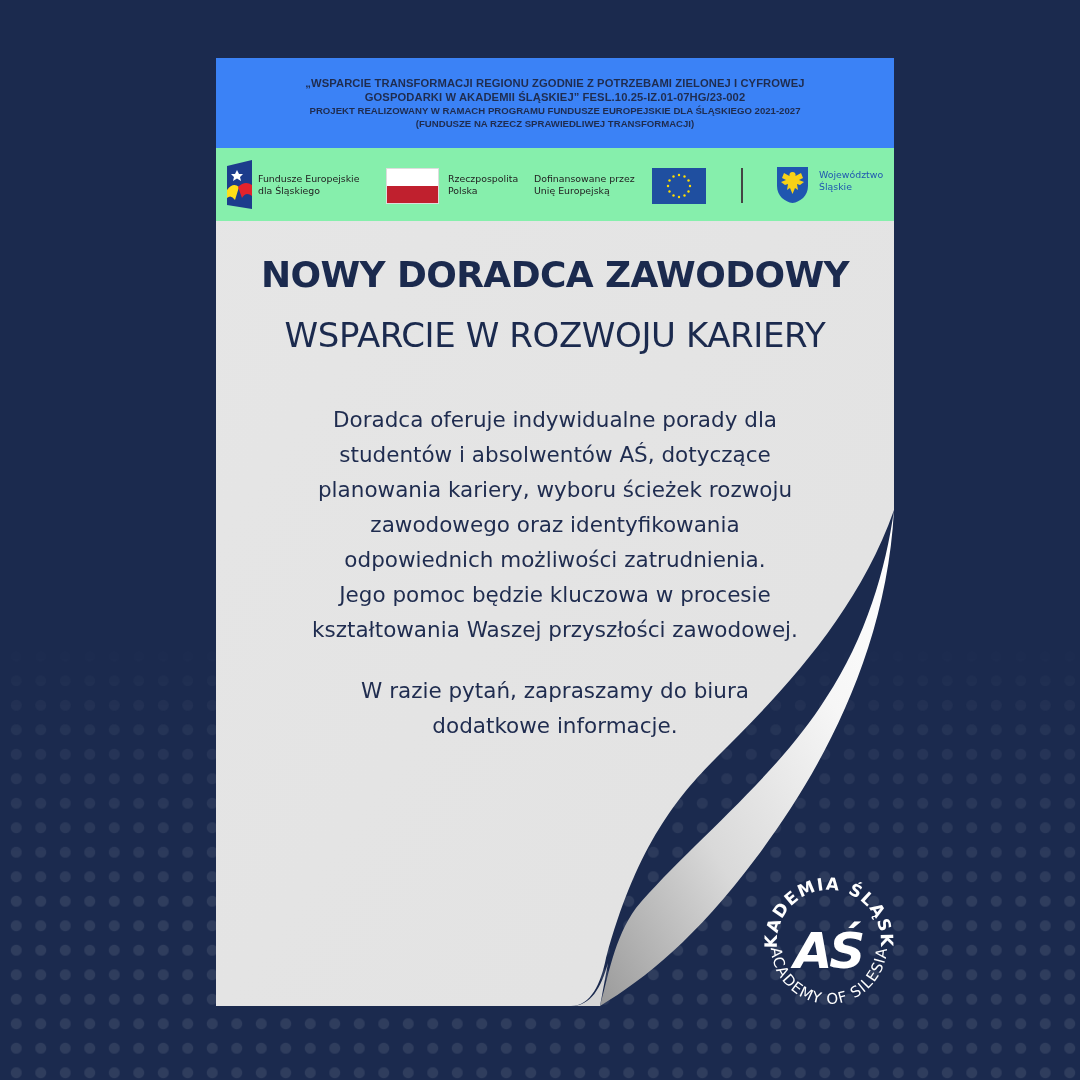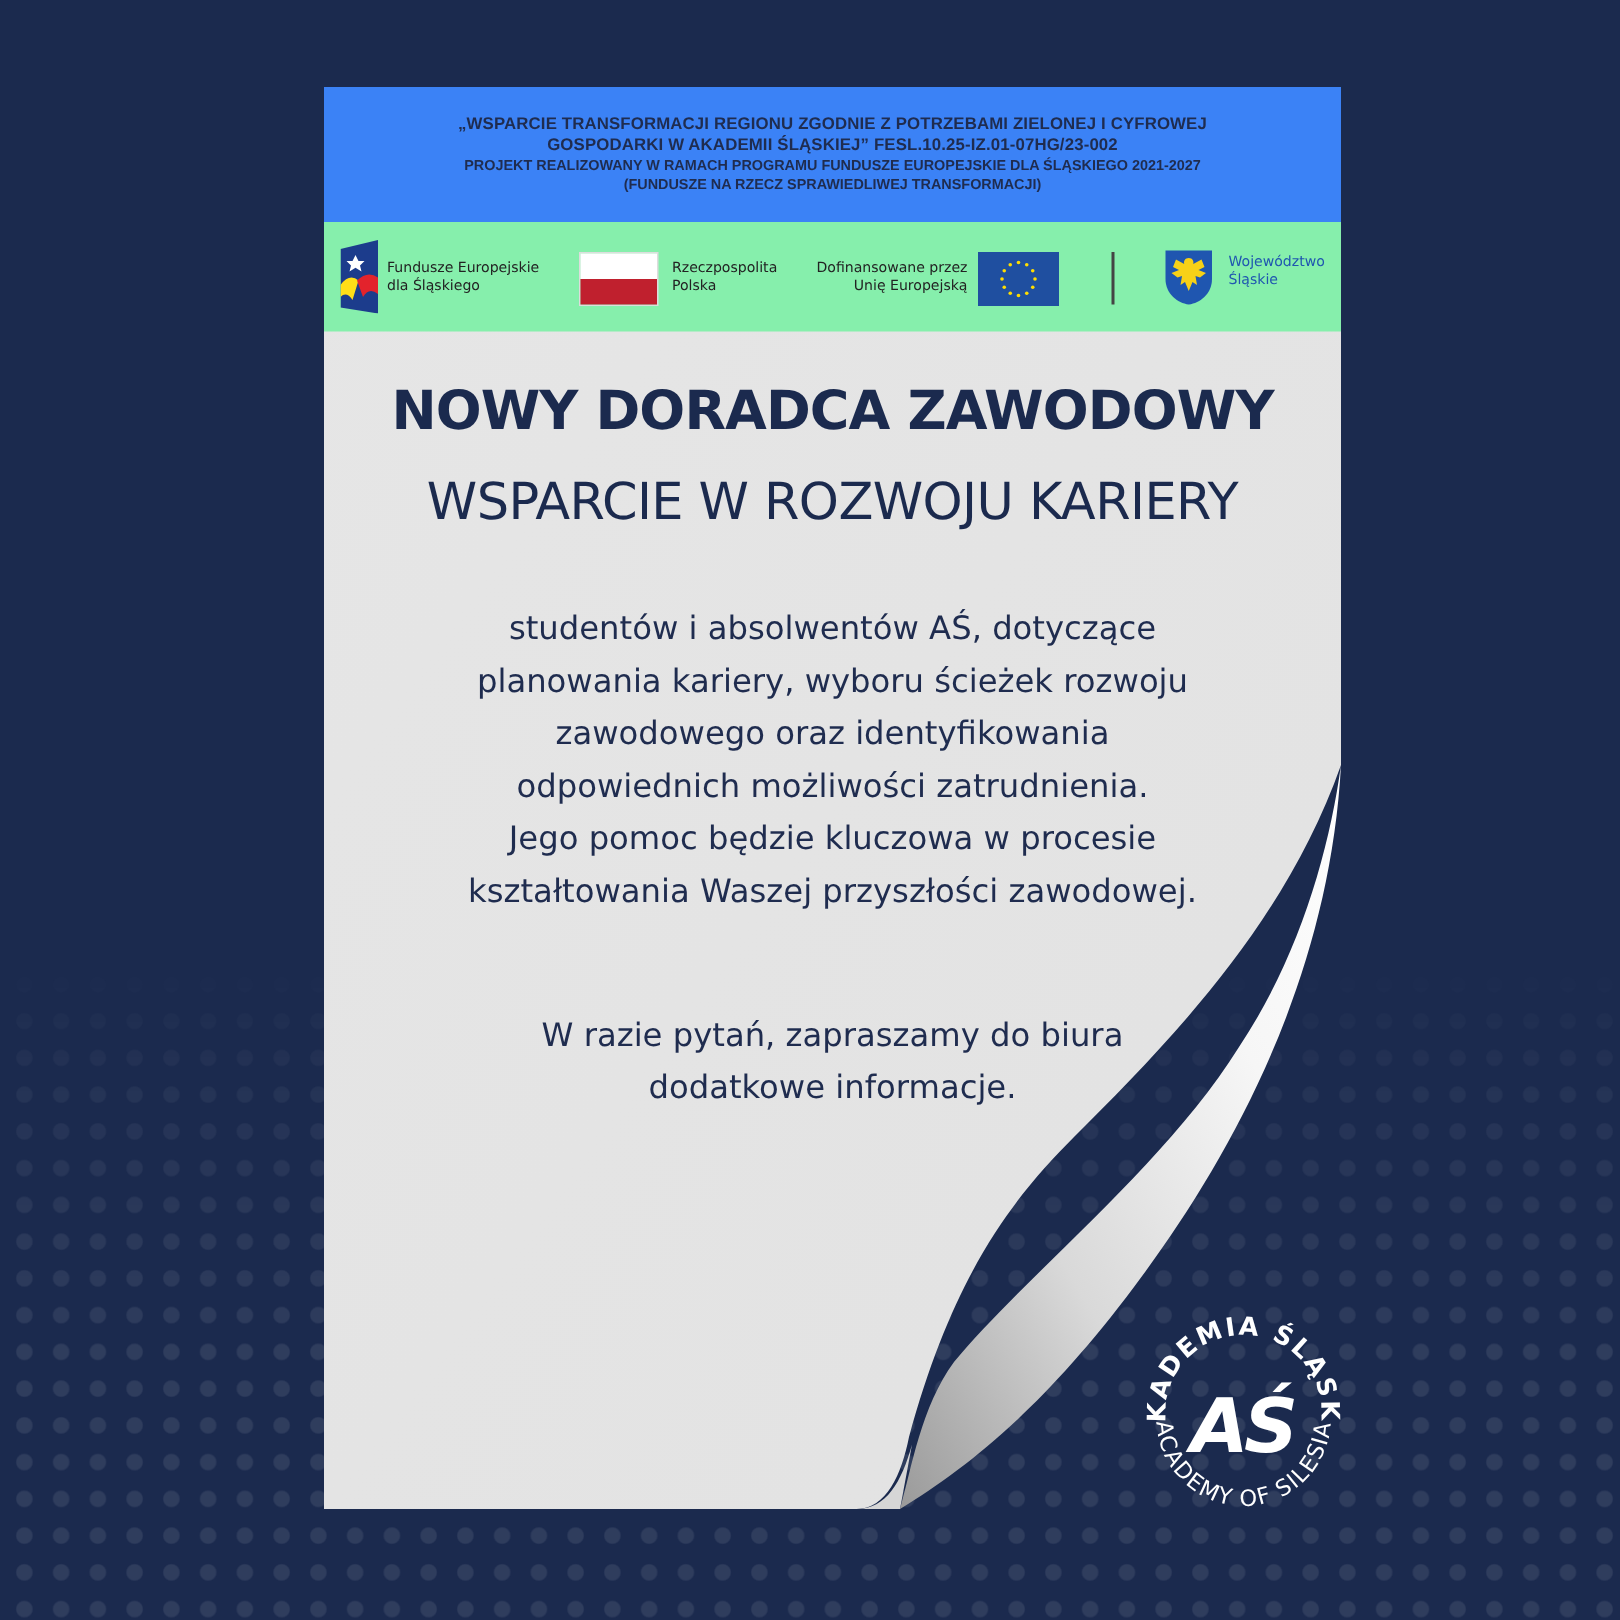--- a/index.html
+++ b/index.html
@@ -106,21 +106,21 @@
 
     <div style="position:absolute;left:170px;top:20px;width:53px;height:36px;border:1px solid #ddd;box-sizing:border-box;">
       <div style="height:50%;background:#ffffff"></div>
       <div style="height:50%;background:#c0202e"></div>
     </div>
     <div class="logo-text" style="left:232px;top:25px">
       <div>Rzeczpospolita</div>
       <div>Polska</div>
     </div>
 
-    <div class="logo-text" style="left:318px;top:25px;text-align:right;width:111px">
+    <div class="logo-text" style="left:318px;top:25px;text-align:left;width:111px">
       <div>Dofinansowane przez</div>
       <div>Unię Europejską</div>
     </div>
     <svg style="position:absolute;left:436px;top:20px" width="54" height="36" viewBox="0 0 54 36">
       <rect width="54" height="36" fill="#1f4fa0"></rect>
       <g fill="#ffdd00">
         <circle cx="27" cy="7" r="1.2"></circle>
           <circle cx="32.5" cy="8.5" r="1.2"></circle>
           <circle cx="36.5" cy="12.5" r="1.2"></circle>
         <circle cx="38" cy="18" r="1.2"></circle>
@@ -144,20 +144,21 @@
     <div class="logo-text" style="left:603px;top:21px;color:#1f56b0">
       <div>Województwo</div>
       <div>Śląskie</div>
     </div>
   </div>
 
   <div class="title1">NOWY DORADCA ZAWODOWY</div>
   <div class="title2">WSPARCIE W ROZWOJU KARIERY</div>
 
   <div class="body-text" style="top:344px">
+    <div>Doradca oferuje indywidualne porady dla</div>
     <div>studentów i absolwentów AŚ, dotyczące</div>
     <div>planowania kariery, wyboru ścieżek rozwoju</div>
     <div>zawodowego oraz identyfikowania</div>
     <div>odpowiednich możliwości zatrudnienia.</div>
     <div>Jego pomoc będzie kluczowa w procesie</div>
     <div>kształtowania Waszej przyszłości zawodowej.</div>
   </div>
 
   <div class="body-text" style="top:615px">
     <div>W razie pytań, zapraszamy do biura</div>

